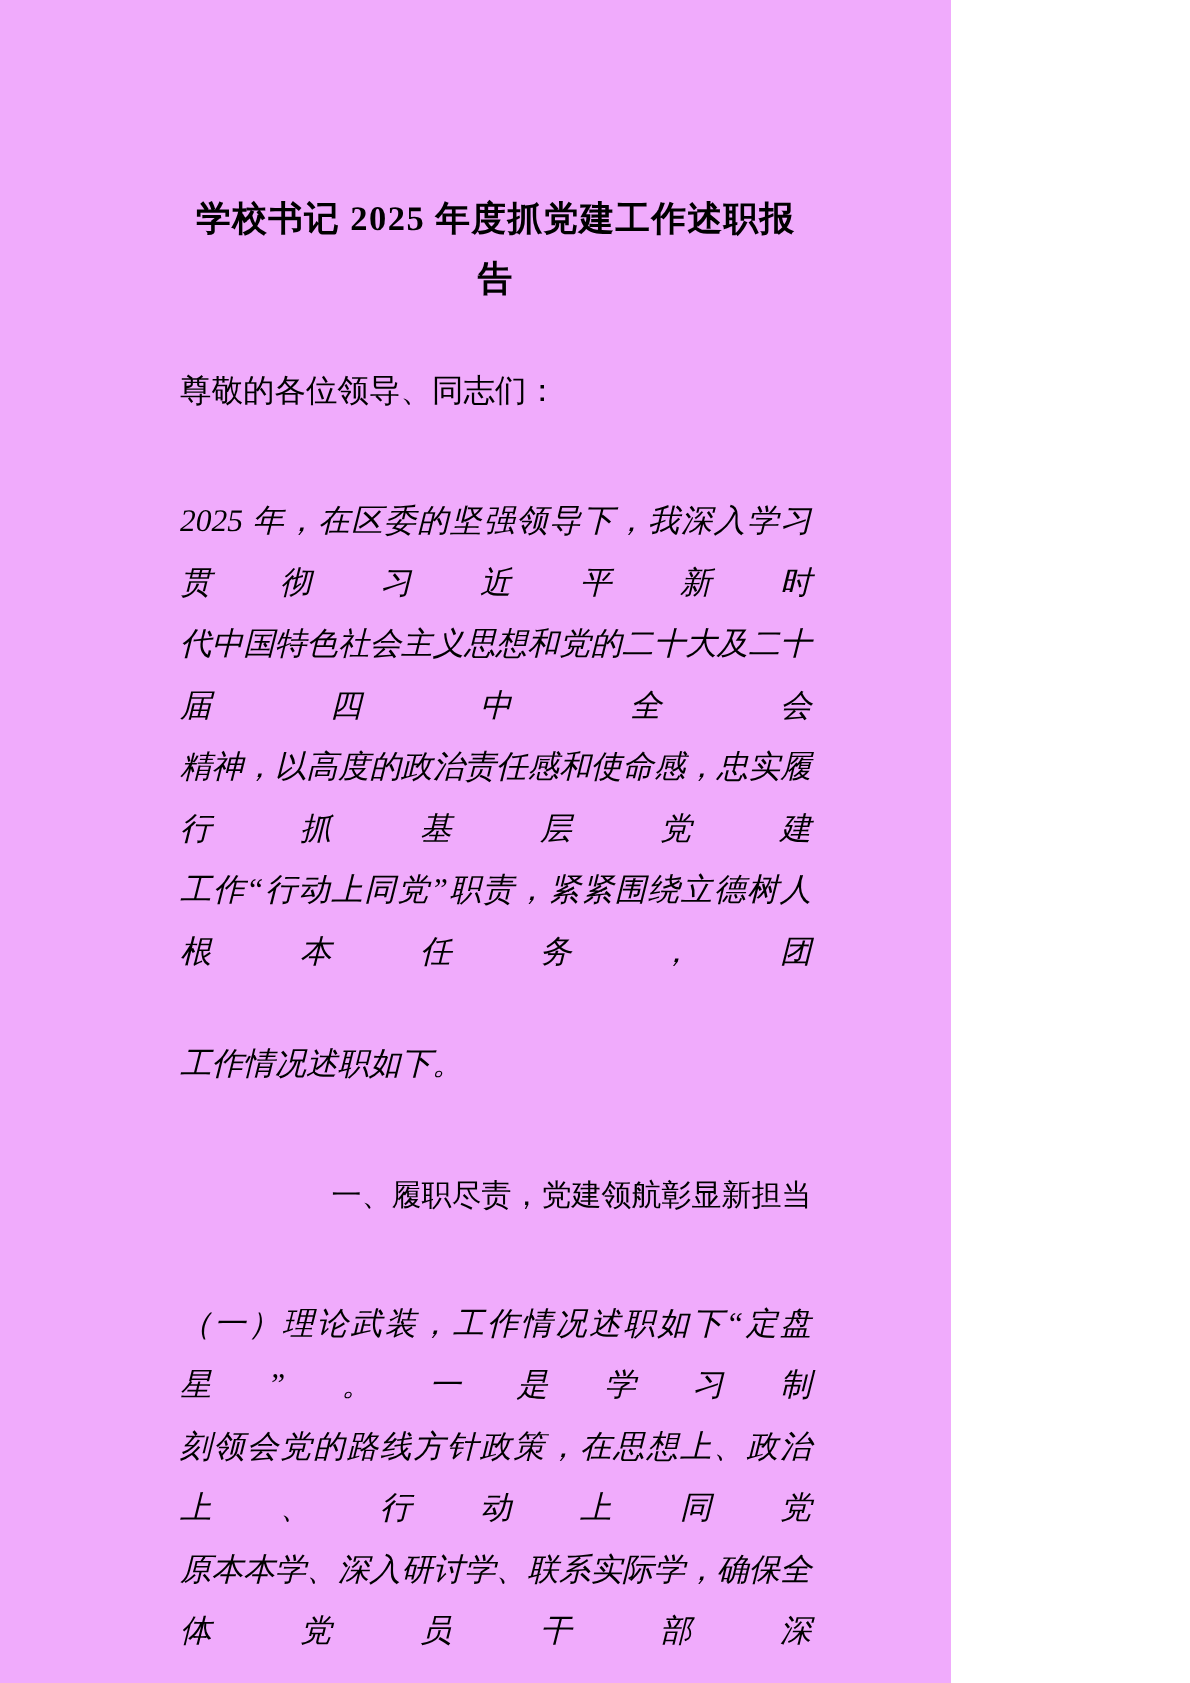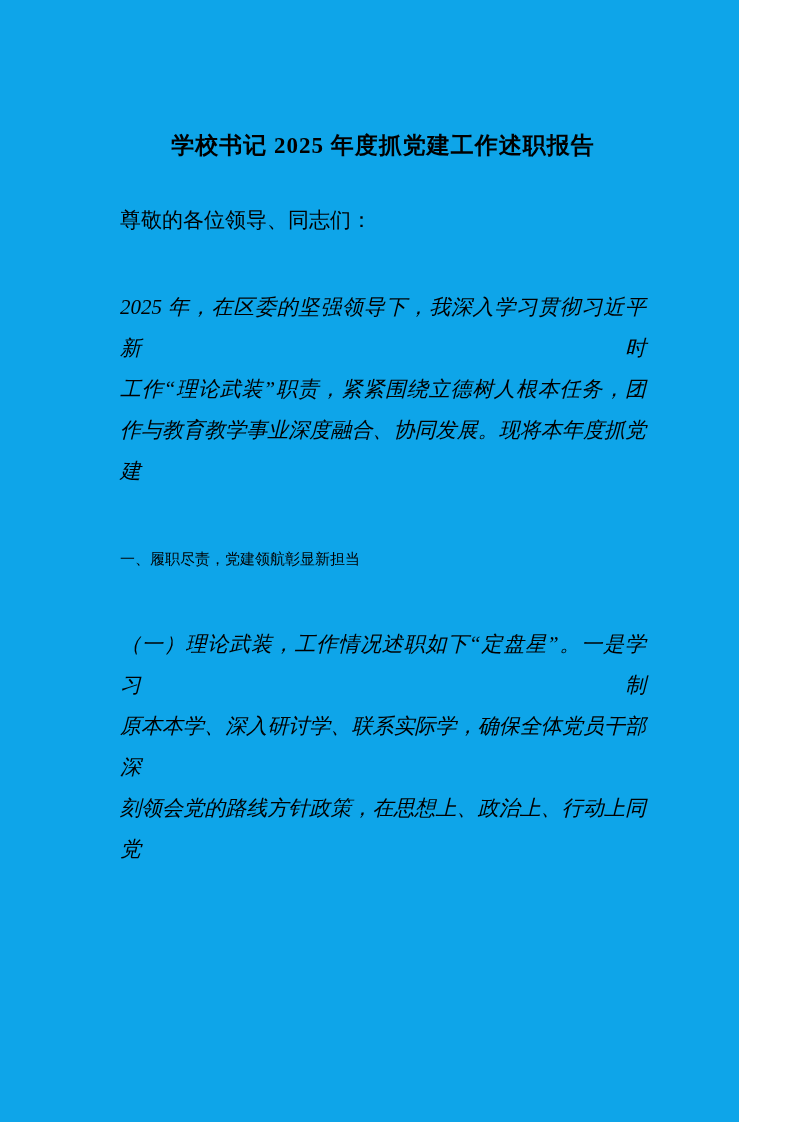--- a/index.html
+++ b/index.html
@@ -8,23 +8,23 @@
     background: #ffffff;
   }
   body {
     width: 793px;
     height: 1122px;
     font-family: "Liberation Serif", "DejaVu Serif", serif;
     color: #000000;
   }
   .page {
     position: relative;
-    width: 739px;
+    width: 634px;
     height: 1122px;
-    background: #0ea5e9;
+    background: #f0abfc;
     overflow: hidden;
     box-sizing: border-box;
     padding: 0 93px 0 120px; 
   }
   .doc-title {
     margin: 126px 0 0 0;
     font-size: 23px;
     font-weight: bold;
     line-height: 40px;
     text-align: center;
@@ -48,44 +48,46 @@
   }
   .salutation {
     margin-top: 64px;
   }
   .paragraph {
     margin-top: 46px;
     font-style: italic;
   }
   .section-heading {
     margin-top: 47px;
-    font-size: 15px;
+    font-size: 20px;
     line-height: 41px;
-    text-align: left;
+    text-align: right;
   }
   .paragraph.second {
     margin-top: 44px;
   }
 </style>
 </head>
 <body>
 
 <div class="page">
 
   <h1 class="doc-title">学校书记 2025 年度抓党建工作述职报告</h1>
 
   <div class="line last salutation">尊敬的各位领导、同志们：</div>
 
   <div class="paragraph">
     <div class="line j">2025 年，在区委的坚强领导下，我深入学习贯彻习近平新时</div>
-    <div class="line j">工作“理论武装”职责，紧紧围绕立德树人根本任务，团</div>
-    <div class="line j">作与教育教学事业深度融合、协同发展。现将本年度抓党建</div>
+    <div class="line j">代中国特色社会主义思想和党的二十大及二十届四中全会</div>
+    <div class="line j">精神，以高度的政治责任感和使命感，忠实履行抓基层党建</div>
+    <div class="line j">工作“行动上同党”职责，紧紧围绕立德树人根本任务，团</div>
+    <div class="line last">工作情况述职如下。</div>
   </div>
 
   <div class="section-heading">一、履职尽责，党建领航彰显新担当</div>
 
   <div class="paragraph second">
     <div class="line j">（一）理论武装，工作情况述职如下“定盘星”。一是学习制</div>
+    <div class="line j">刻领会党的路线方针政策，在思想上、政治上、行动上同党</div>
     <div class="line j">原本本学、深入研讨学、联系实际学，确保全体党员干部深</div>
-    <div class="line j">刻领会党的路线方针政策，在思想上、政治上、行动上同党</div>
   </div>
 
 </div>
 
 </body></html>

